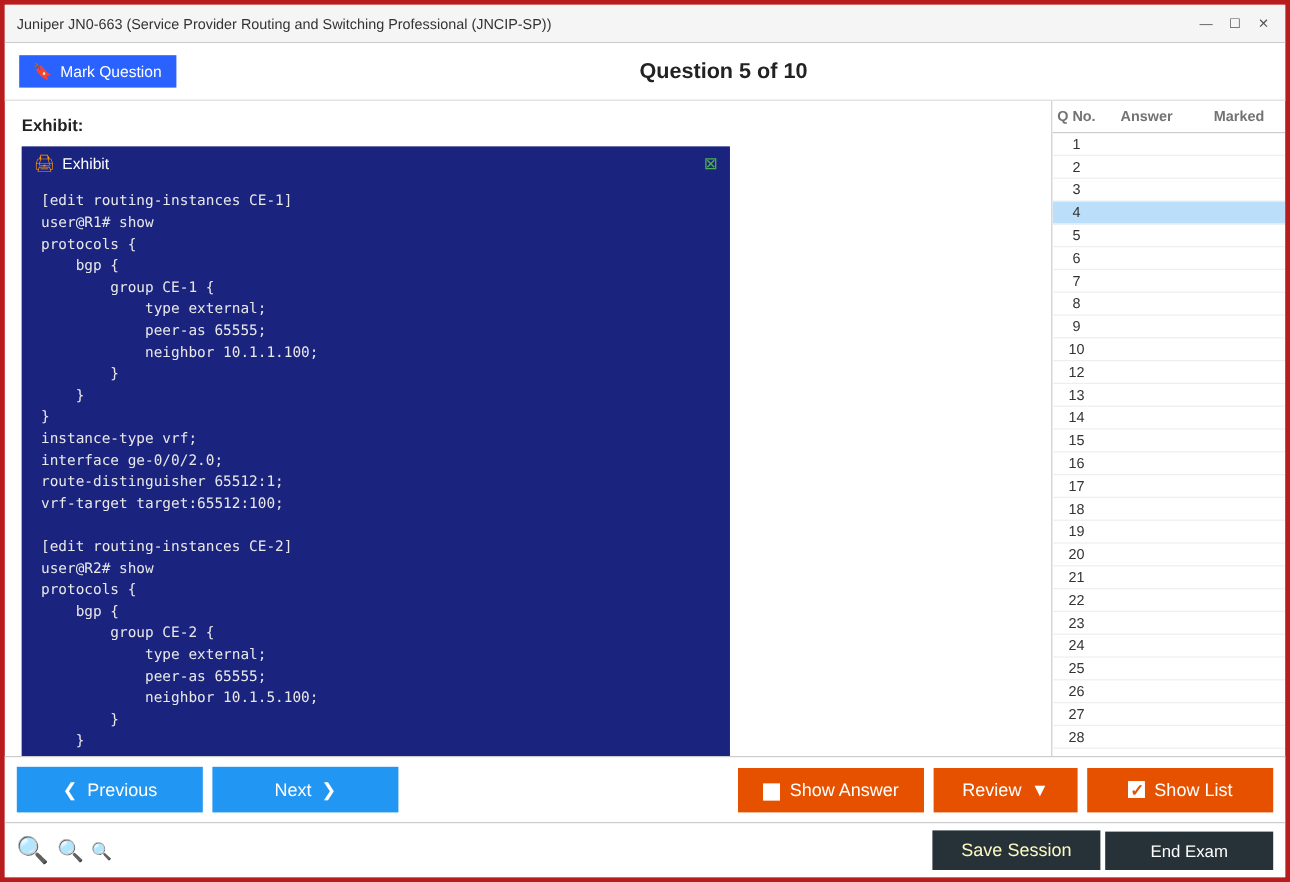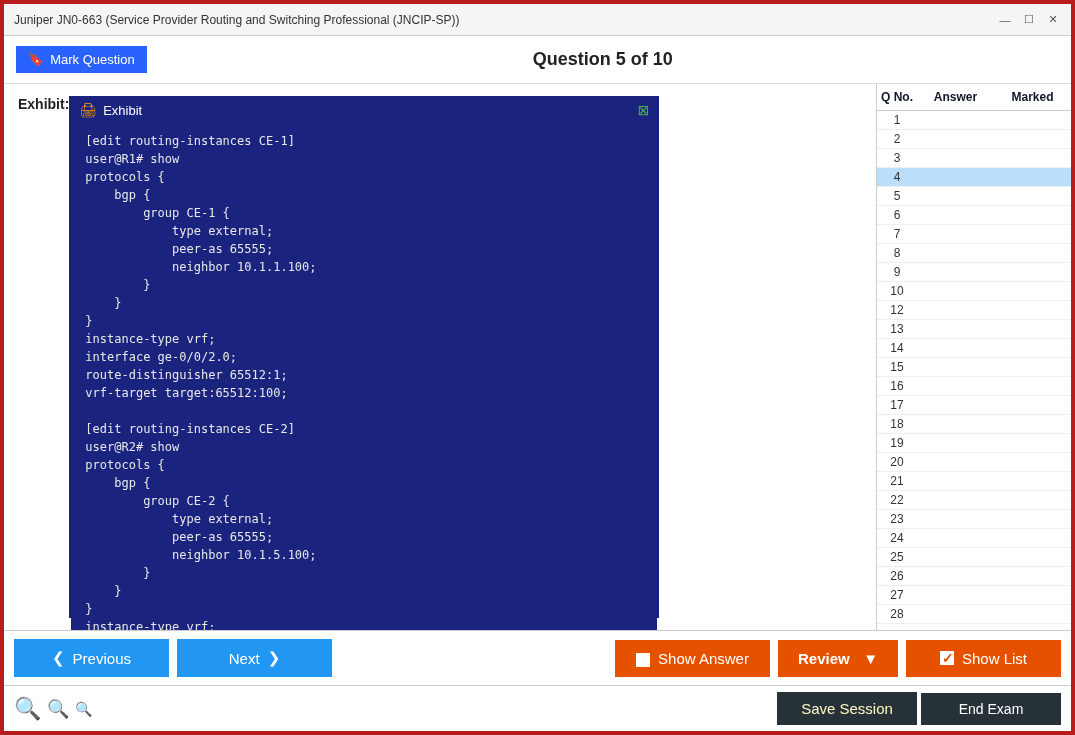--- a/index.html
+++ b/index.html
@@ -76,21 +76,22 @@
     .main-content {
       display: flex;
       flex: 1;
       overflow: hidden;
     }
     .question-area {
       flex: 1;
       padding: 12px 14px;
       overflow-y: auto;
       display: flex;
-      flex-direction: row;
+      flex-direction: column;
+      gap: 10px;
     }
     .exhibit-label {
       font-weight: bold;
       font-size: 14px;
       color: #222;
     }
     .exhibit-window {
       border: 2px solid #1a237e;
       background: #1a237e;
       width: 590px;
@@ -141,21 +142,21 @@
     .sidebar-header {
       display: grid;
       grid-template-columns: 40px 1fr 1fr;
       background: white;
       border-bottom: 1px solid #ccc;
       padding: 4px 0;
     }
     .sidebar-header-cell {
       font-size: 12px;
       font-weight: bold;
-      color: #0f172a;
+      color: #737373;
       text-align: center;
       padding: 2px 4px;
     }
     .sidebar-scroll {
       overflow-y: scroll;
       flex: 1;
     }
     .sidebar-row {
       display: grid;
       grid-template-columns: 40px 1fr 1fr;
@@ -225,23 +226,23 @@
     .review-btn {
       background: #e65100;
       color: white;
       border: none;
       padding: 10px 20px;
       font-size: 15px;
       cursor: pointer;
       display: flex;
       align-items: center;
       gap: 8px;
-      font-weight: 700;
+      font-weight: 400;
       min-width: 120px;
-      justify-content: space-between;
+      justify-content: center;
     }
     .show-list-btn {
       background: #e65100;
       color: white;
       border: none;
       padding: 10px 20px;
       font-size: 15px;
       cursor: pointer;
       display: flex;
       align-items: center;

